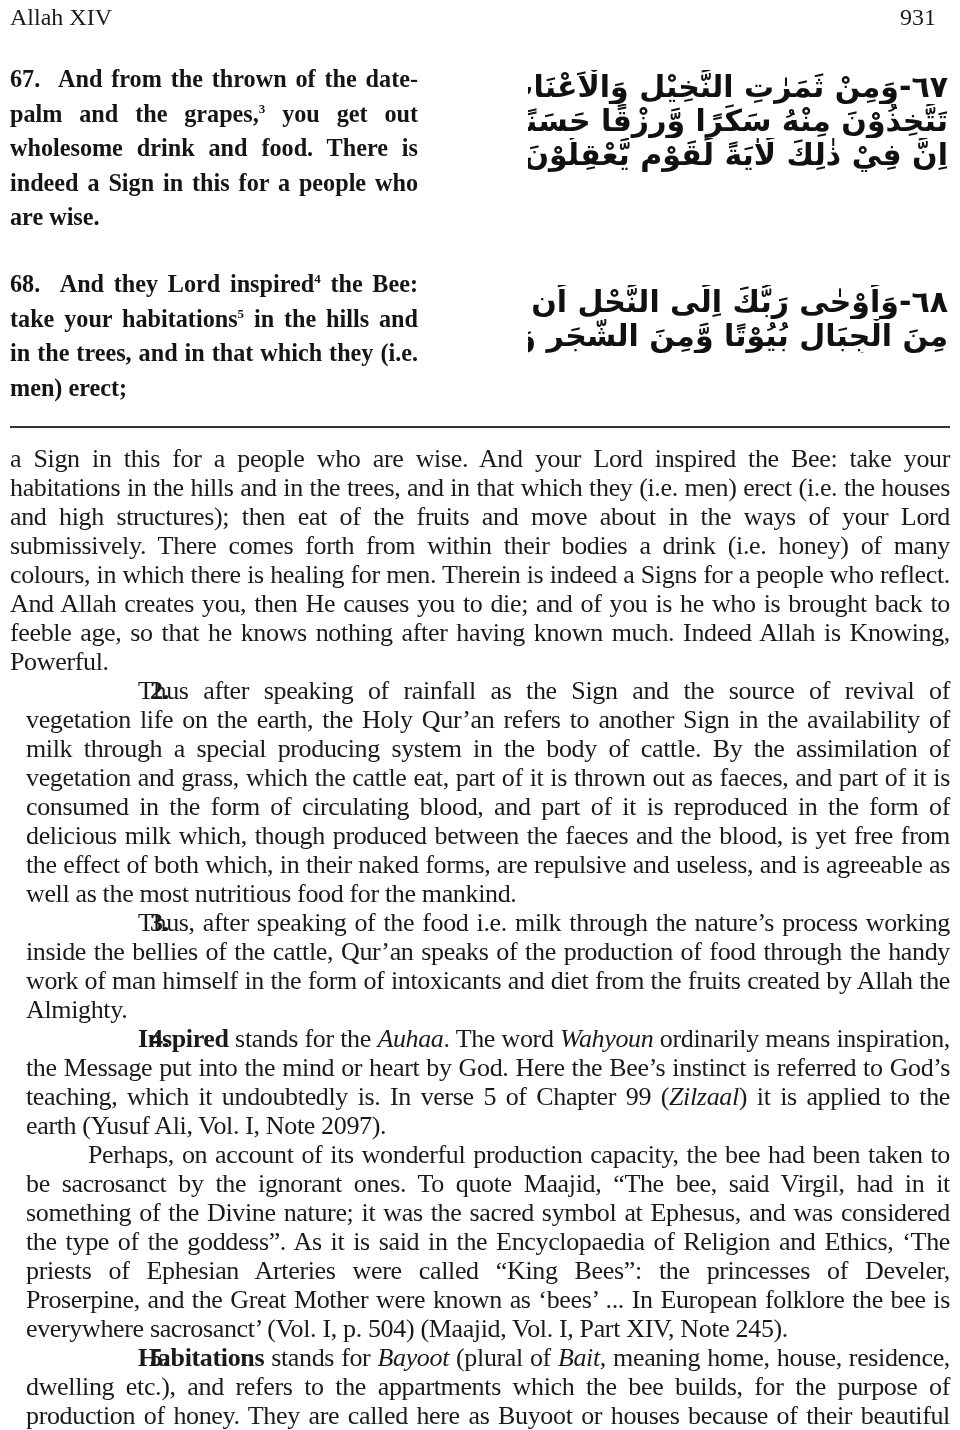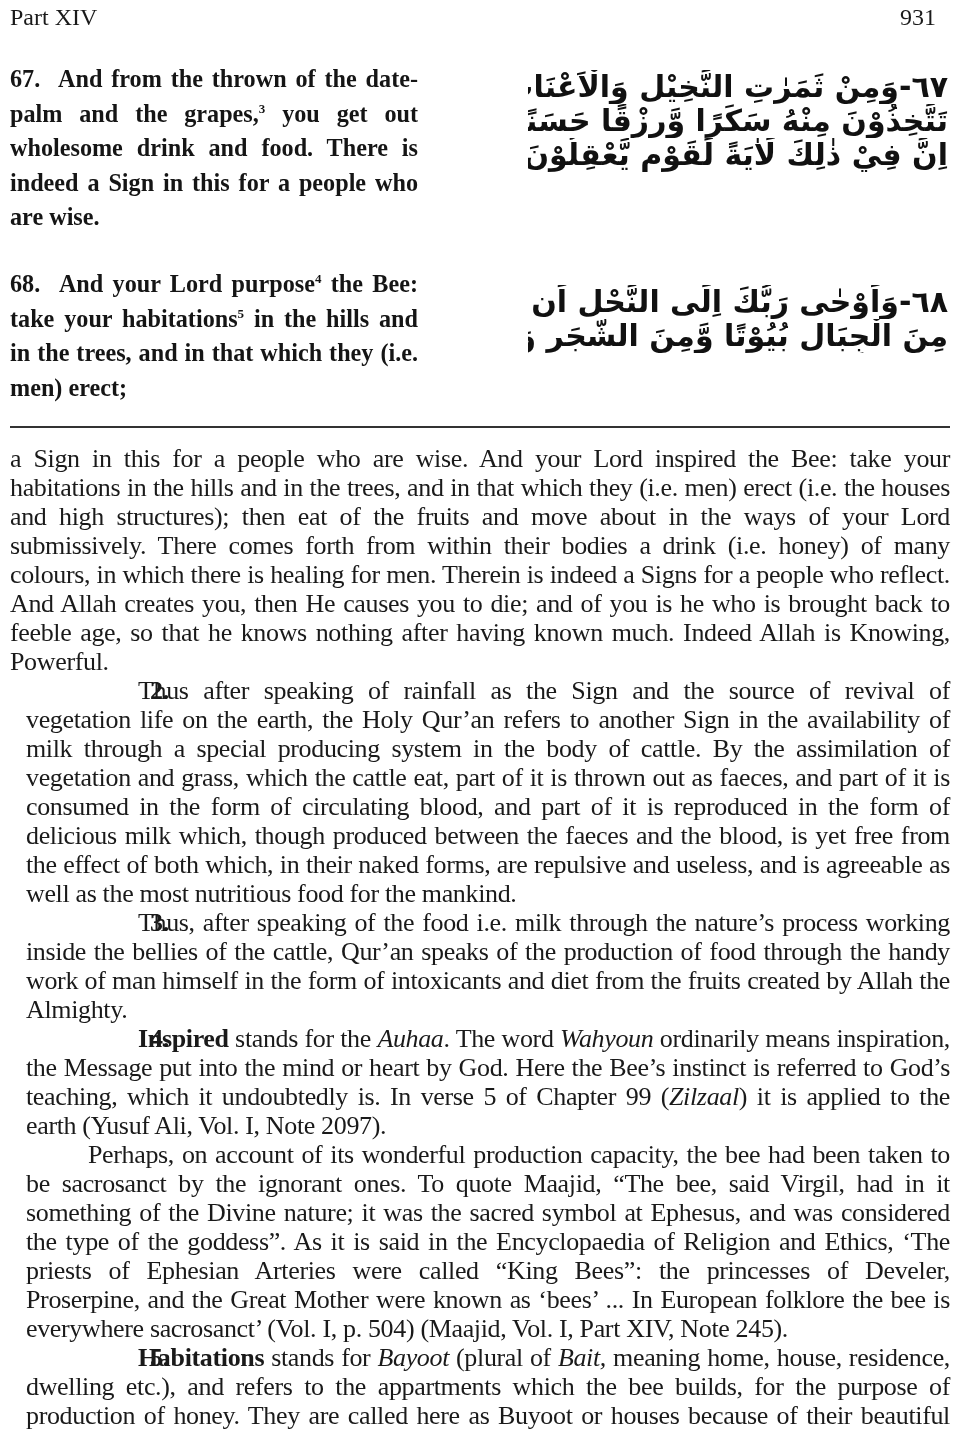--- a/index.html
+++ b/index.html
@@ -21,36 +21,36 @@
   .notes p { margin: 0; }
   .notes .indent { text-indent: 62px; margin-left: 16px; }
   .notes .num-wrap { display: inline-block; width: 50px; font-weight: bold; }
   .notes b { font-weight: bold; }
   .notes i { font-style: italic; }
 </style>
 </head>
 <body>
 
 <div class="header">
-  <span class="left">Part XIV</span>
+  <span class="left">Allah XIV</span>
   <span class="right">931</span>
 </div>
 
 <div class="verse v67">
   <span>67.</span>&nbsp;&nbsp;<span>And from the thrown of the date-palm and the grapes,</span><sup>3</sup><span> you get out wholesome drink and food. There is indeed a Sign in this for a people who are wise.</span>
 </div>
 
 <div class="arabic a67">
   <span class="line">٦٧-وَمِنْ ثَمَرٰتِ النَّخِيْلِ وَالْاَعْنَابِ</span>
   <span class="line">تَتَّخِذُوْنَ مِنْهُ سَكَرًا وَّرِزْقًا حَسَنًا</span>
   <span class="line">اِنَّ فِيْ ذٰلِكَ لَاٰيَةً لِّقَوْمٍ يَّعْقِلُوْنَ ○</span>
 </div>
 
 <div class="verse v68">
-  <span>68.</span>&nbsp;&nbsp;<span>And your Lord purpose</span><sup>4</sup><span> the Bee: take your habitations</span><sup>5</sup><span> in the hills and in the trees, and in that which they (i.e. men) erect;</span>
+  <span>68.</span>&nbsp;&nbsp;<span>And they Lord inspired</span><sup>4</sup><span> the Bee: take your habitations</span><sup>5</sup><span> in the hills and in the trees, and in that which they (i.e. men) erect;</span>
 </div>
 
 <div class="arabic a68">
   <span class="line">٦٨-وَاَوْحٰى رَبُّكَ اِلَى النَّحْلِ اَنِ اتَّخِذِيْ</span>
   <span class="line">مِنَ الْجِبَالِ بُيُوْتًا وَّمِنَ الشَّجَرِ وَمِمَّا يَعْرِشُوْنَ ○</span>
 </div>
 
 <div class="rule"></div>
 
 <div class="notes">

